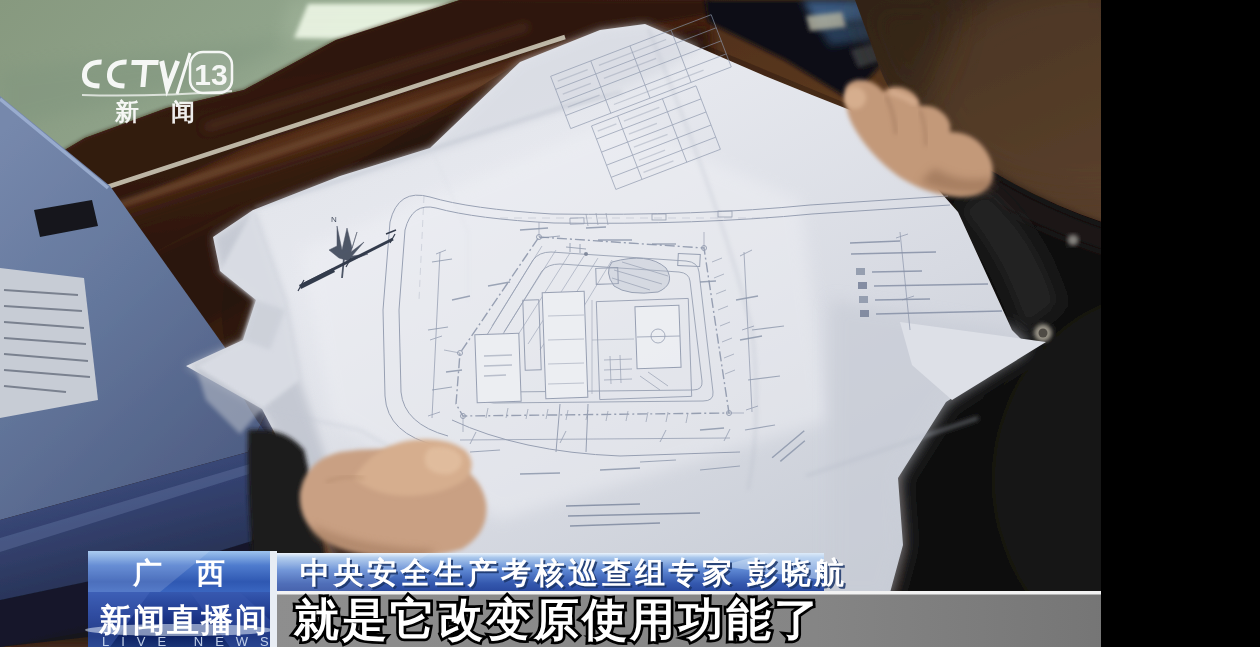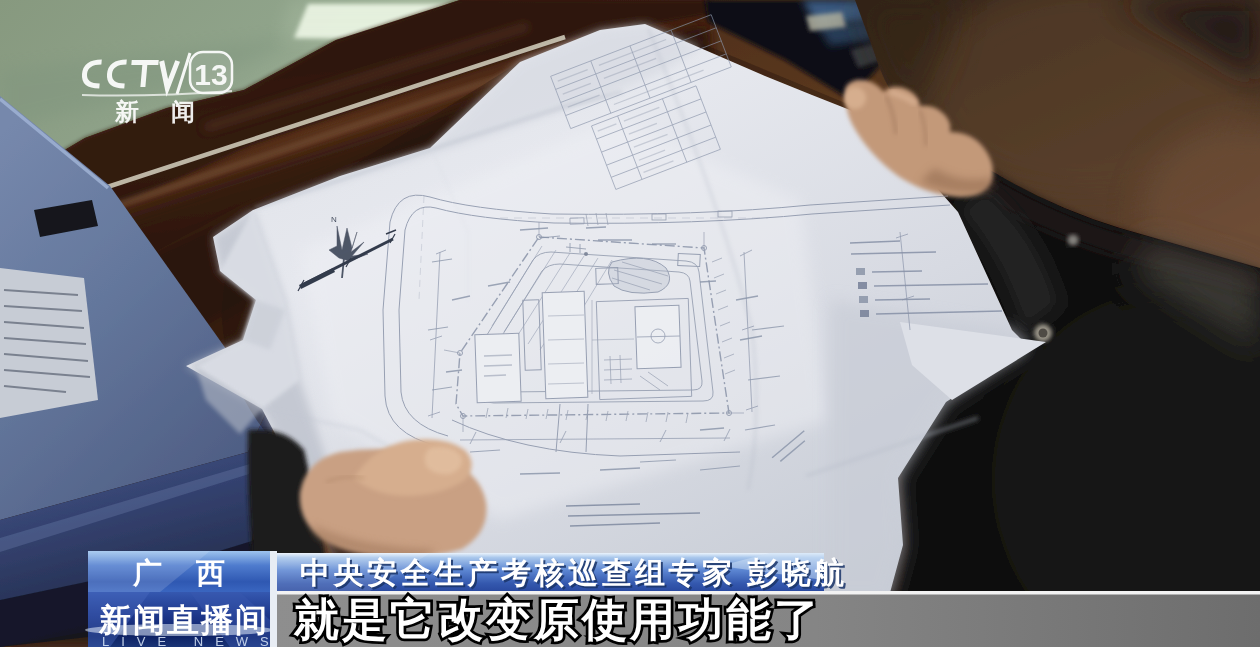--- a/index.html
+++ b/index.html
@@ -1,16 +1,16 @@
 <!DOCTYPE html>
 <html><head>
 <meta charset="utf-8">
 <style>
   html,body{margin:0;padding:0;background:#000;}
-  #stage{position:relative;width:1260px;height:647px;overflow:hidden;font-family:"Liberation Sans",sans-serif;}
+  #stage{position:relative;width:1101px;height:647px;overflow:hidden;font-family:"Liberation Sans",sans-serif;}
   svg{display:block}
 </style>
 </head>
 <body>
 <div id="stage">
 <svg width="1260" height="647" viewBox="0 0 1260 647">
 <defs>
   <linearGradient id="deskg" x1="0" y1="0" x2="1" y2="1">
     <stop offset="0" stop-color="#3a2012"></stop>
     <stop offset="0.45" stop-color="#5d3a20"></stop>

